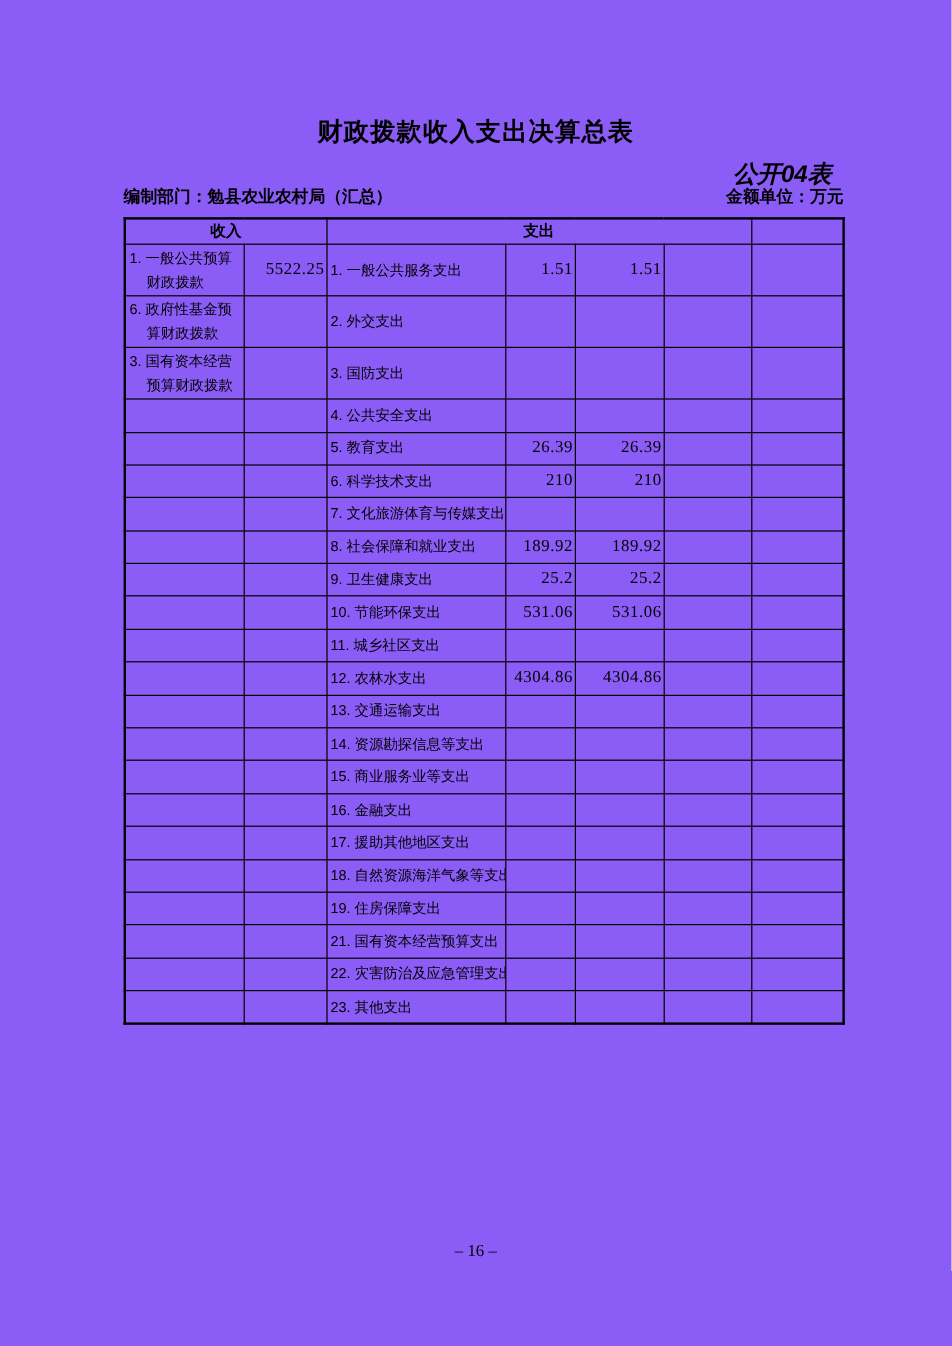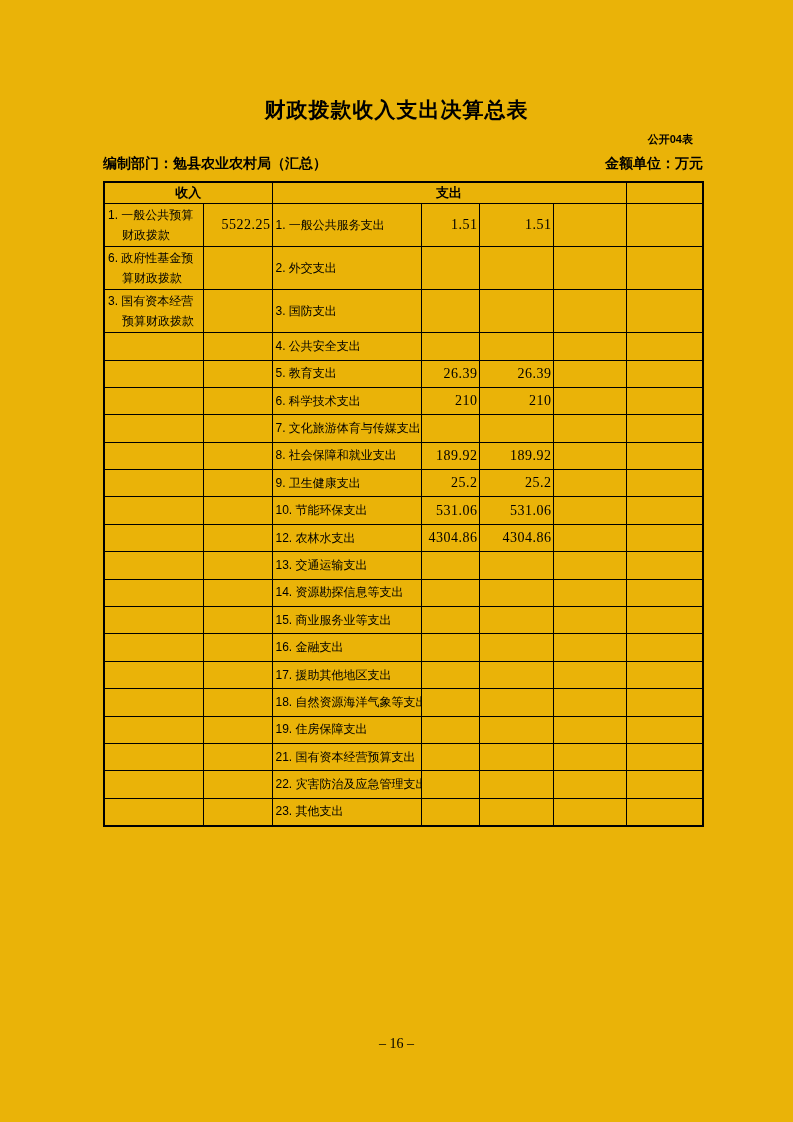--- a/index.html
+++ b/index.html
@@ -1,42 +1,43 @@
 <!DOCTYPE html>
 <html><head>
 <meta charset="utf-8">
 <style>
   * { box-sizing: border-box; }
   html, body { margin: 0; padding: 0; background: #ffffff; }
   .page {
     position: relative;
     width: 793px;
     height: 1122px;
-    background: #eab308;
+    background: #8b5cf6;
     color: #000000;
     font-family: "Liberation Sans", sans-serif;
     overflow: hidden;
   }
   .doc-title {
     position: absolute;
     top: 96px;
     left: 0;
     width: 100%;
     margin: 0;
     text-align: center;
     font-size: 21px;
     font-weight: bold;
     letter-spacing: 1px;
   }
   .table-code {
     position: absolute;
     top: 132px;
     right: 100px;
-    font-size: 11px;
+    font-size: 20px;
     font-weight: bold;
+    font-style: italic;
   }
   .meta-row {
     position: absolute;
     top: 155px;
     left: 103px;
     width: 600px;
     display: flex;
     justify-content: space-between;
     font-size: 14px;
     font-weight: bold;
@@ -218,20 +219,29 @@
           <td class="num"></td>
           <td class="exp-item">10. 节能环保支出</td>
           <td class="num">531.06</td>
           <td class="num">531.06</td>
           <td class="num"></td>
           <td class="num"></td>
         </tr>
         <tr>
           <td class="income-item"></td>
           <td class="num"></td>
+          <td class="exp-item">11. 城乡社区支出</td>
+          <td class="num"></td>
+          <td class="num"></td>
+          <td class="num"></td>
+          <td class="num"></td>
+        </tr>
+        <tr>
+          <td class="income-item"></td>
+          <td class="num"></td>
           <td class="exp-item">12. 农林水支出</td>
           <td class="num">4304.86</td>
           <td class="num">4304.86</td>
           <td class="num"></td>
           <td class="num"></td>
         </tr>
         <tr>
           <td class="income-item"></td>
           <td class="num"></td>
           <td class="exp-item">13. 交通运输支出</td>

